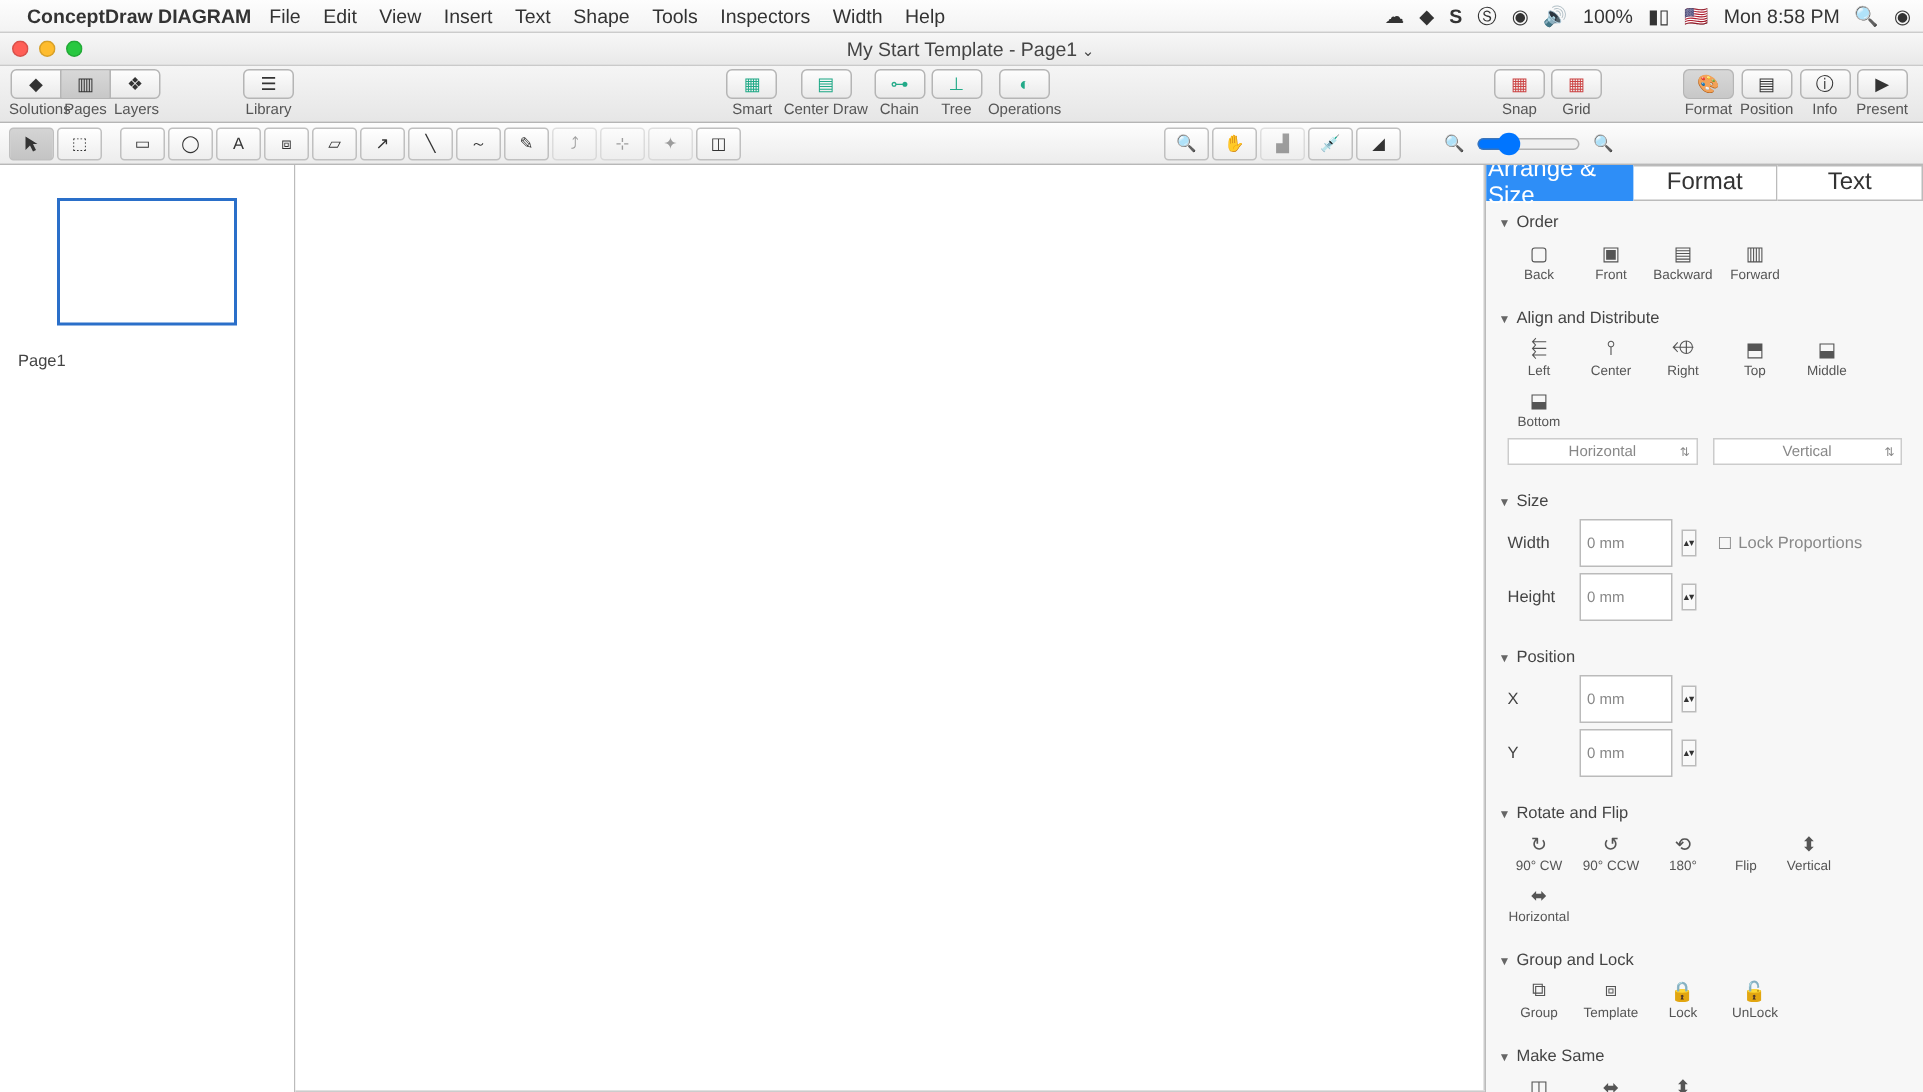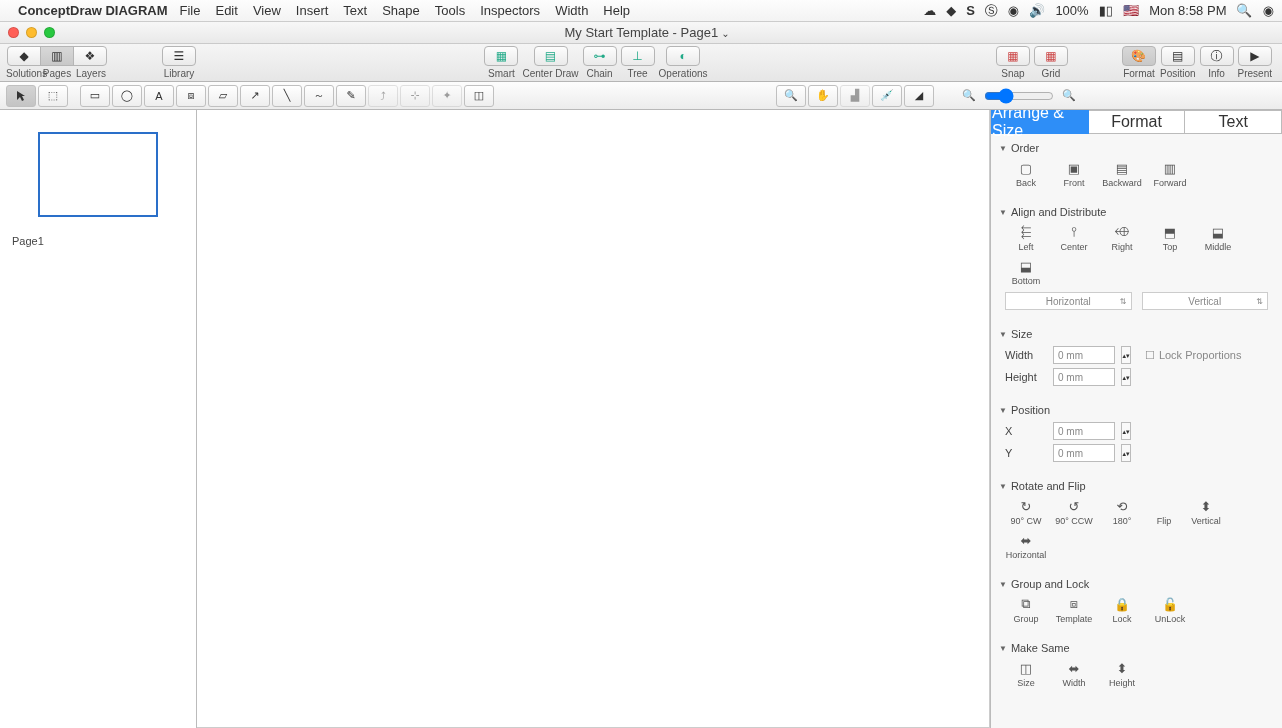--- a/index.html
+++ b/index.html
@@ -62,21 +62,21 @@
 .section { padding: 4px 8px 8px; }
 .section .hdr { font-size: 11px; color: #444; padding: 4px 0; display: flex; align-items: center; gap: 4px; }
 .section .hdr .tri { font-size: 8px; color: #666; }
 .iconrow { display: flex; gap: 6px; flex-wrap: wrap; padding: 2px 0 2px 6px; }
 .iconbtn { display: flex; flex-direction: column; align-items: center; width: 44px; gap: 2px; color: #555; font-size: 9px; }
 .iconbtn .ic { width: 20px; height: 16px; display:flex; align-items:center; justify-content:center; font-size:13px;}
 .iconrow.tight .iconbtn { width: 42px; }
 
 .frow { display: flex; align-items: center; gap: 6px; padding: 2px 6px; }
 .frow label { width: 42px; font-size: 11px; color: #444; }
-.frow input[type=text] { width: 62px; height: 18px; border: 1px solid #bbb; background: #fff; font-size: 10px; padding: 0 4px; color: #888;}
+.frow input[type=text] { width: 62px; height: 32px; border: 1px solid #bbb; background: #fff; font-size: 10px; padding: 0 4px; color: #888;}
 .frow .stepper { width: 10px; height: 18px; border: 1px solid #bbb; background: #f9f9f9; font-size:7px; display:flex; flex-direction:column; align-items:center; justify-content:center; line-height:7px;}
 .lockp { color:#888; font-size:11px; display:flex; align-items:center; gap:4px; margin-left:8px;}
 .dropdown { flex:1; height:18px; border:1px solid #ccc; background:#fff; font-size:10px; color:#888; display:flex; align-items:center; justify-content:center; position: relative;}
 .dropdown .dc { position:absolute; right:4px; font-size:8px;}
 
 svg { display: block; }
 </style>
 </head>
 <body>
 

